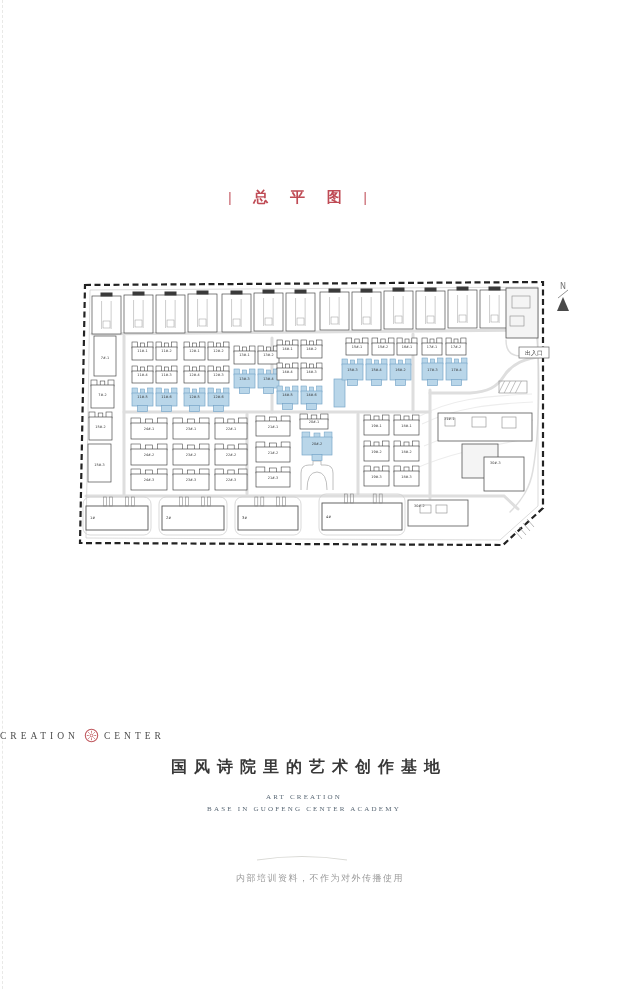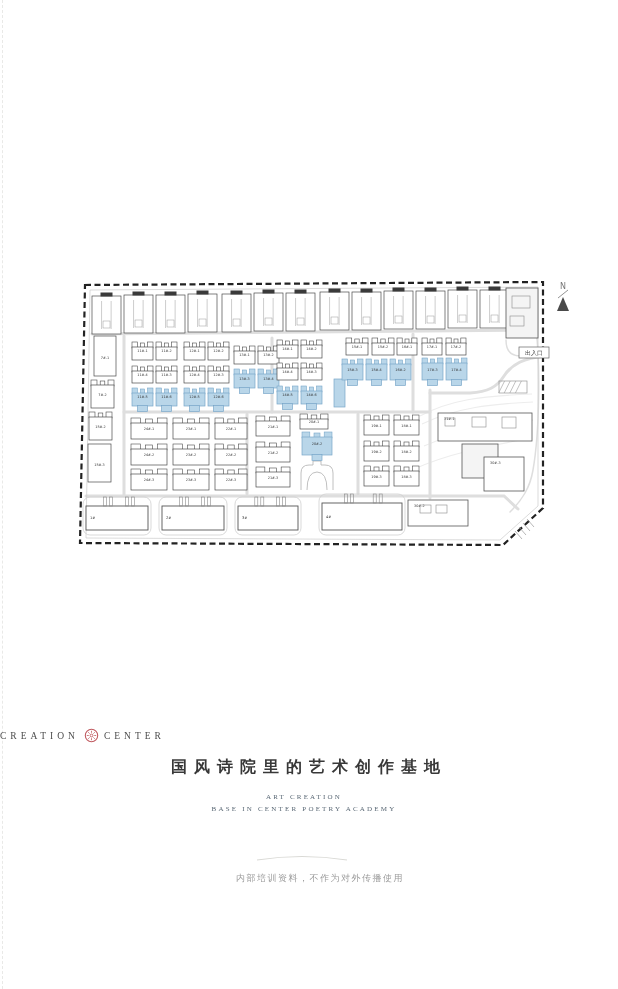--- a/index.html
+++ b/index.html
@@ -456,39 +456,40 @@
       <rect x="373.2" y="494" width="3" height="9" fill="none" stroke="#8a8a8a" stroke-width="0.6"></rect>
       <rect x="379.2" y="494" width="3" height="9" fill="none" stroke="#8a8a8a" stroke-width="0.6"></rect>
       <text x="326" y="517.5" font-size="3.6" fill="#333" font-family="&quot;DejaVu Sans&quot;,sans-serif">4#</text>
       <rect x="519" y="347" width="30" height="11" fill="#fff" stroke="#666" stroke-width="0.7"></rect>
       <text x="534" y="355" text-anchor="middle" font-size="6" fill="#444" font-family="&quot;DejaVu Sans&quot;,sans-serif">出入口</text>
       <text x="560" y="289" font-size="8" fill="#777" font-family="&quot;DejaVu Sans&quot;,sans-serif">N</text>
       <line x1="558" y1="298" x2="568" y2="290" stroke="#777" stroke-width="0.8"></line>
       <polygon points="563,297 557,311 569,311" fill="#4a4a4a"></polygon>
     </svg>
 
+  <div class="title">| 总 平 图 |</div>
 
   <div class="logo-row"><span>CREATION</span><svg class="seal" width="15" height="15" viewBox="0 0 15 15">
       <circle cx="7.5" cy="7.5" r="6.2" fill="none" stroke="#c05a60" stroke-width="1.1"></circle>
       <circle cx="7.5" cy="7.5" r="1.4" fill="none" stroke="#c05a60" stroke-width="0.9"></circle>
       <g stroke="#c05a60" stroke-width="0.8">
         <line x1="7.5" y1="2.8" x2="7.5" y2="4.8"></line>
           <line x1="7.5" y1="10.2" x2="7.5" y2="12.2"></line>
         <line x1="2.8" y1="7.5" x2="4.8" y2="7.5"></line>
           <line x1="10.2" y1="7.5" x2="12.2" y2="7.5"></line>
         <line x1="4.2" y1="4.2" x2="5.6" y2="5.6"></line>
           <line x1="9.4" y1="9.4" x2="10.8" y2="10.8"></line>
         <line x1="10.8" y1="4.2" x2="9.4" y2="5.6"></line>
           <line x1="5.6" y1="9.4" x2="4.2" y2="10.8"></line>
       </g>
     </svg><span>CENTER</span></div>
 
   <div class="headline">国风诗院里的艺术创作基地</div>
   <div class="sub1">ART CREATION</div>
-  <div class="sub2">BASE IN CENTER POETRY ACADEMY</div>
+  <div class="sub2">BASE IN GUOFENG CENTER ACADEMY</div>
 
   <div class="divider">
     <svg width="96" height="10" viewBox="0 0 96 10">
       <path d="M3,8 Q48,1 93,8" fill="none" stroke="#d9d9d5" stroke-width="1.2"></path>
     </svg>
   </div>
 
   <div class="disclaimer">内部培训资料，不作为对外传播使用</div>
 </div>
 

